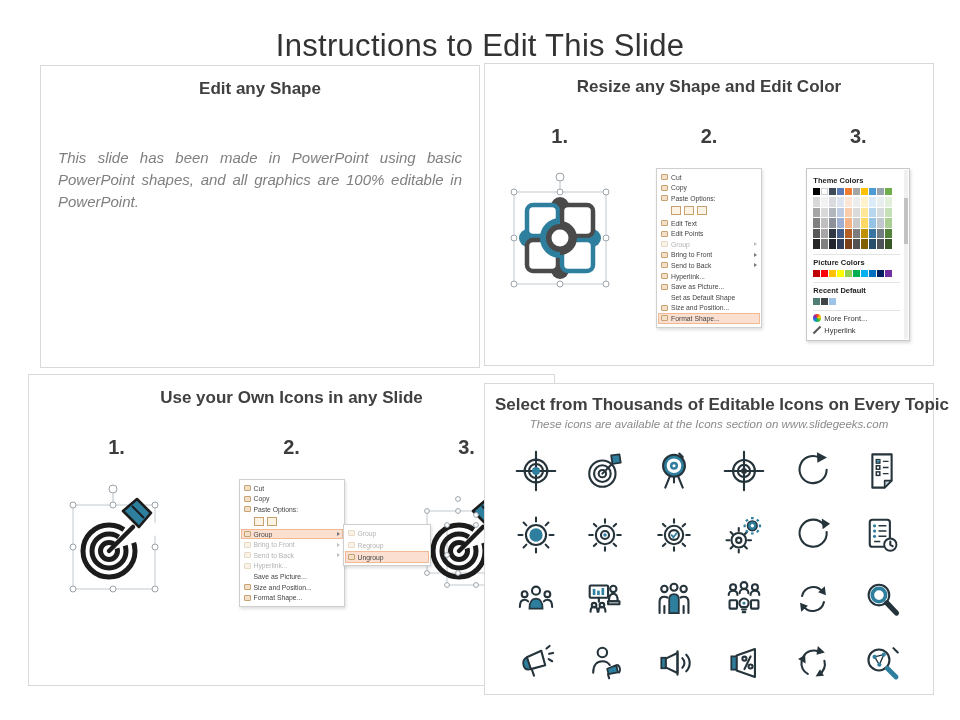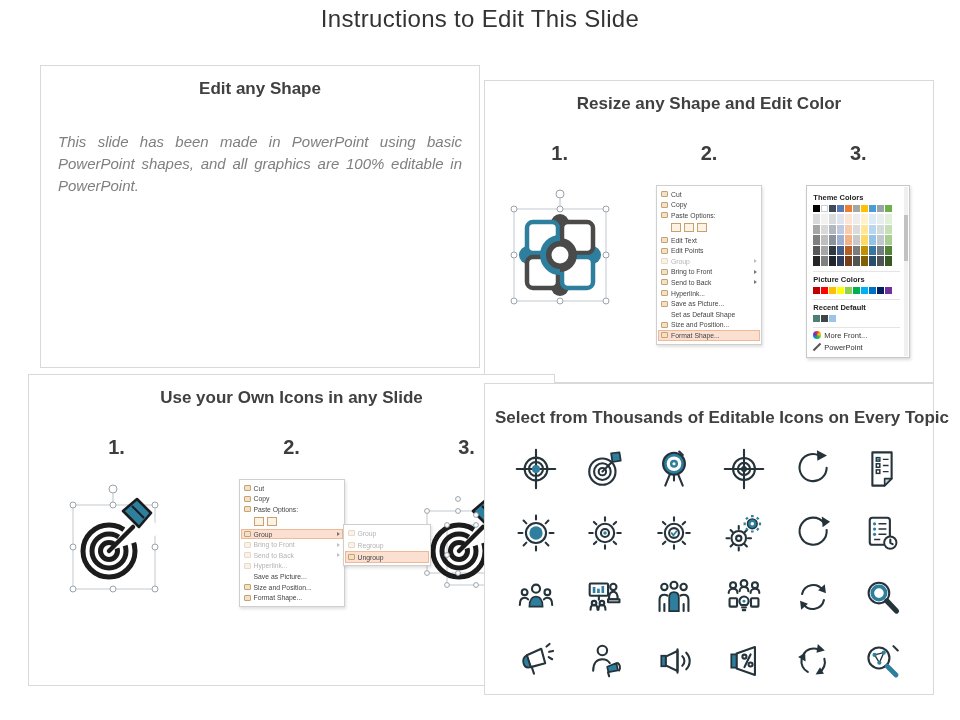--- a/index.html
+++ b/index.html
@@ -1,25 +1,25 @@
 <!DOCTYPE html>
 <html><head>
 <meta charset="utf-8">
 <style>
   html,body{margin:0;padding:0}
   body{width:960px;height:720px;background:#fff;font-family:"Liberation Sans",sans-serif;position:relative;overflow:hidden}
-  #title{position:absolute;top:5px;left:0;right:0;text-align:center;font-size:24px;color:#333;letter-spacing:.3px}
+  #title{position:absolute;top:28px;left:0;right:0;text-align:center;font-size:31px;color:#333;letter-spacing:.3px}
   .panel{position:absolute;border:1px solid #d9d9d9;background:#fff;box-sizing:border-box}
   #p1{left:40px;top:65px;width:440px;height:303px}
-  #p2{left:484px;top:80px;width:450px;height:303px}
+  #p2{left:484px;top:63px;width:450px;height:303px}
   #p3{left:28px;top:374px;width:527px;height:312px}
   #p4{left:484px;top:383px;width:450px;height:312px}
   .panel h2{margin:13px 10px 0;text-align:center;font-size:17px;color:#404040;font-weight:bold;white-space:nowrap}
   .para{margin:0 17px;font-style:italic;color:#7f7f7f;font-size:15px;line-height:1.45;text-align:justify}
-  .para1{margin-top:32px}.para2{margin-top:28px}
+  .para1{margin-top:48px}.para2{margin-top:28px}
   .steps{display:flex;margin-top:28px}
   .step{flex:1;display:flex;flex-direction:column;align-items:center;position:relative}
   .num{font-size:20px;font-weight:bold;color:#3d3d3d;margin-bottom:20px}
   
   .pmenu{width:106px;background:#fff;border:1px solid #cfcfcf;box-shadow:1px 2px 3px rgba(0,0,0,.13);padding:3px 1px;font-size:6.8px;color:#444;box-sizing:border-box}
   .mi{display:flex;align-items:center;height:10.6px;padding:0 3px}
   .mi .ic{width:7px;height:6px;margin-right:3px;background:#f2e1c9;border:1px solid #c8a171;border-radius:1px;flex:none;box-sizing:border-box}
   .mi .ic.none{background:transparent;border-color:transparent}
   .mi.disabled{color:#b3b3b3}
   .mi.disabled .ic{opacity:.4}
@@ -42,21 +42,21 @@
   .varcol{display:flex;flex-direction:column;gap:1px}
   .var{width:7px;height:9.6px}
   .cp-sep{border-top:1px solid #e4e4e4;margin:5px 0 3px}
   .cp-item{display:flex;align-items:center;gap:3px;margin-top:3px;color:#333}
   .ci{width:8px;height:8px;flex:none;position:relative}
   .ci.wheel{border-radius:50%;background:conic-gradient(#e33,#fc0,#3b3,#09c,#63c,#e33)}
   .ci.dropper::before{content:"";position:absolute;left:3px;top:-1px;width:2px;height:10px;background:#555;transform:rotate(45deg)}
   .vscroll{position:absolute;right:1px;top:1px;bottom:1px;width:4px;background:#f0f0f0}
   .vthumb{position:absolute;right:0;top:28px;width:4px;height:46px;background:#c2c2c2}
   
-  #p4 h2{margin-top:24px}
+  #p4 h2{margin-top:11px}
   .subtitle{text-align:center;font-style:italic;color:#8a8a8a;font-size:11.5px;margin-top:3px}
   #icon-grid{display:grid;grid-template-columns:repeat(6,1fr);row-gap:22px;margin:20px 16px 0;justify-items:center}
   .icon-cell{width:42px;height:42px}
   .icon-cell svg{width:42px;height:42px;display:block}
   .ig .s{fill:none;stroke:#25333b;stroke-width:2.4;stroke-linecap:round;stroke-linejoin:round}
   .ig .f{fill:#25333b;stroke:none}
   .ig .t{fill:#2e7e9e;stroke:none}
   .ig .ts{fill:none;stroke:#2e7e9e;stroke-linecap:round}
   
   .gfx .hd{fill:#fff;stroke:#9aa3aa;stroke-width:1}
@@ -279,21 +279,21 @@
               <span class="sw" style="background: rgb(63, 68, 71);"></span>
               <span class="sw" style="background: rgb(157, 195, 230);"></span>
             </div>
           <div class="cp-sep"></div>
           <div class="cp-item">
             <span class="ci wheel"></span>
             <span>More Front...</span>
           </div>
           <div class="cp-item">
             <span class="ci dropper"></span>
-            <span>PowerPoint</span>
+            <span>Hyperlink</span>
           </div>
           <div class="vscroll">
               <div class="vthumb"></div>
             </div>
         </div>
       </div>
     </div>
   </section>
 
   <section class="panel" id="p3">
@@ -428,20 +428,21 @@
             <circle class="hd" cx="47" cy="20" r="2.4"></circle>
               <circle class="hd" cx="65" cy="36" r="2.4"></circle>
           </g>
         </svg>
       </div>
     </div>
   </section>
 
   <section class="panel ig" id="p4">
     <h2>Select from Thousands of Editable Icons on Every Topic</h2>
+    <div class="subtitle">These icons are available at the Icons section on www.slidegeeks.com</div>
     <div id="icon-grid">
         <div class="icon-cell">
           <svg viewBox="0 0 48 48">
             <path class="s" d="M24 2v44M2 24h44"></path>
             <circle class="s" cx="24" cy="24" r="13"></circle>
             <circle class="s" cx="24" cy="24" r="8"></circle>
             <circle class="t" cx="24" cy="24" r="4.6"></circle>
           </svg>
         </div>
         <div class="icon-cell">

